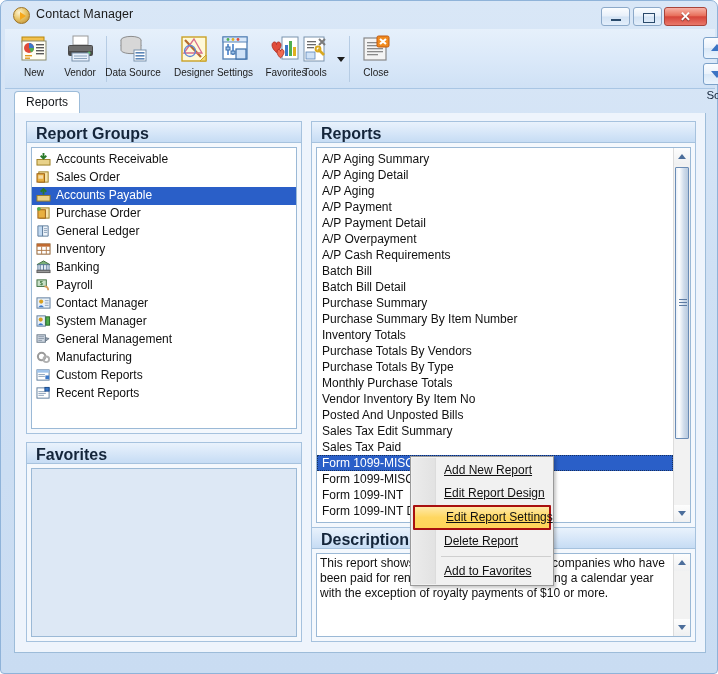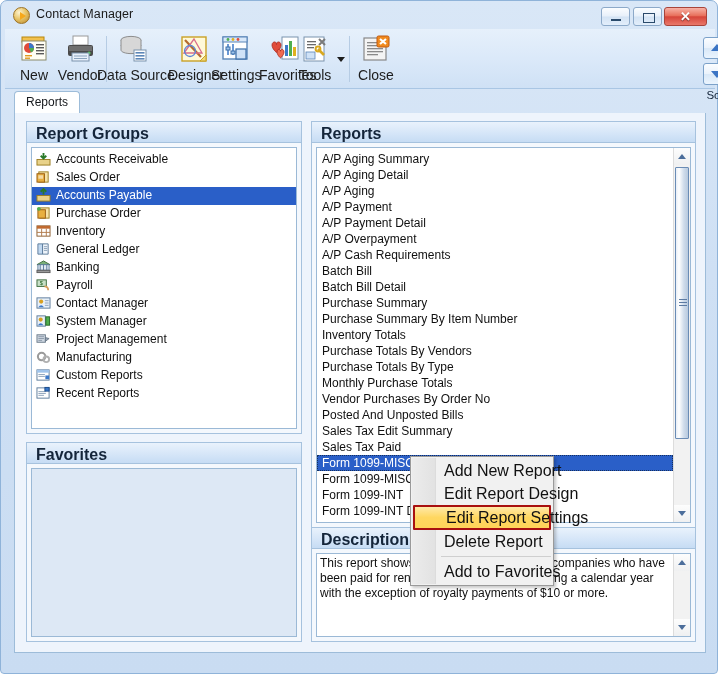--- a/index.html
+++ b/index.html
@@ -99,21 +99,21 @@
     height: 54px;
     text-align: center;
     cursor: default;
   }
   .tb-ico {
     position: relative;
     width: 32px; height: 32px;
     margin: 1px auto 2px auto;
   }
   .tb-lbl {
-    font-size: 14px; color: #1c1c1c;
+    font-size: 10px; color: #1c1c1c;
     white-space: nowrap;
   }
   .tb-sep {
     position: absolute; top: 7px;
     width: 1px; height: 46px;
     background: #b6ccE4;
   }
   #tb-caret {
     position: absolute; top: 28px;
     width: 0; height: 0;
@@ -314,24 +314,25 @@
     left: 1px; top: 1px; bottom: 1px;
     width: 24px;
     background: linear-gradient(to right, #ececec, #e2e2e2);
     border-right: 1px solid #dcdcdc;
   }
   .ctxitem {
     position: relative;
     height: 23px;
     line-height: 23px;
     padding-left: 33px;
-    font-size: 16px; color: #111111;
+    font-size: 12px; color: #111111;
     white-space: nowrap;
     cursor: default;
     z-index: 2;
+    text-decoration: underline;
   }
   .ctxitem.highlighted {
     background: linear-gradient(to bottom, #ffe9a8 0%, #ffd760 50%, #ffd45a 100%);
     border: 2px solid #a81010;
     height: 25px; line-height: 21px;
     margin: 0 2px;
     padding-left: 31px;
     border-radius: 1px;
   }
   .ctxsep {
@@ -530,33 +531,33 @@
               <div class="listrow selected"><span class="ico"><svg width="15" height="14" viewBox="0 0 16 15">
                     <rect x="1" y="8" width="14" height="6" fill="#e8d28a" stroke="#9a7c20"></rect>
                     <path d="M8 7V2M5 4l3-3 3 3" stroke="#2a7a2a" stroke-width="2" fill="none"></path>
                   </svg></span><span class="lbl">Accounts Payable</span></div>
               <div class="listrow"><span class="ico"><svg width="15" height="14" viewBox="0 0 16 15">
                     <rect x="4" y="2" width="10" height="11" fill="#f6e3a8" stroke="#9a7c20"></rect>
                     <rect x="2" y="4" width="8" height="9" fill="#e8b040" stroke="#9a5c10"></rect>
                     <circle cx="3" cy="3" r="2" fill="#4fae4f"></circle>
                   </svg></span><span class="lbl">Purchase Order</span></div>
               <div class="listrow"><span class="ico"><svg width="15" height="14" viewBox="0 0 16 15">
+                    <path d="M2 2h5v11H2z" fill="#c0d8f0" stroke="#5a7a9a"></path>
+                    <path d="M7 2h6v11H7z" fill="#eef4fa" stroke="#5a7a9a"></path>
+                    <g stroke="#8aa0b8">
+                      <path d="M8.5 5h3.5M8.5 7h3.5M8.5 9h3.5"></path>
+                    </g>
+                  </svg></span><span class="lbl">General Ledger</span></div>
+              <div class="listrow"><span class="ico"><svg width="15" height="14" viewBox="0 0 16 15">
                     <rect x="1" y="2" width="14" height="11" fill="#ffffff" stroke="#8a5a2a"></rect>
                     <rect x="1" y="2" width="14" height="3" fill="#c06a30"></rect>
                     <g stroke="#b07a4a">
                       <path d="M6 5v8M11 5v8M1 9h14"></path>
                     </g>
                   </svg></span><span class="lbl">Inventory</span></div>
-              <div class="listrow"><span class="ico"><svg width="15" height="14" viewBox="0 0 16 15">
-                    <path d="M2 2h5v11H2z" fill="#c0d8f0" stroke="#5a7a9a"></path>
-                    <path d="M7 2h6v11H7z" fill="#eef4fa" stroke="#5a7a9a"></path>
-                    <g stroke="#8aa0b8">
-                      <path d="M8.5 5h3.5M8.5 7h3.5M8.5 9h3.5"></path>
-                    </g>
-                  </svg></span><span class="lbl">General Ledger</span></div>
               <div class="listrow"><span class="ico"><svg width="15" height="14" viewBox="0 0 16 15">
                     <path d="M8 1 L15 5 H1 Z" fill="#7ab07a" stroke="#3a6a3a"></path>
                     <rect x="2" y="5" width="12" height="6" fill="#dfe9f3" stroke="#5a7a9a"></rect>
                     <g stroke="#5a7a9a">
                       <path d="M4.5 5v6M8 5v6M11.5 5v6"></path>
                     </g>
                     <rect x="1" y="11" width="14" height="2.5" fill="#9a9a9a" stroke="#5a5a5a"></rect>
                   </svg></span><span class="lbl">Banking</span></div>
               <div class="listrow"><span class="ico"><svg width="15" height="14" viewBox="0 0 16 15">
                     <rect x="1" y="2" width="10" height="7" fill="#c8e0c8" stroke="#3a6a3a"></rect>
@@ -576,21 +577,21 @@
                     <circle cx="5" cy="6" r="2.2" fill="#d8a020"></circle>
                     <path d="M2 12 q3-4 6 0" fill="#3b78c8"></path>
                     <rect x="10.5" y="3" width="4" height="9" fill="#4fae4f" stroke="#2a6a2a"></rect>
                   </svg></span><span class="lbl">System Manager</span></div>
               <div class="listrow"><span class="ico"><svg width="15" height="14" viewBox="0 0 16 15">
                     <rect x="1" y="3" width="9" height="8" fill="#cfd8e2" stroke="#6a7a8a"></rect>
                     <g stroke="#8a98a8">
                       <path d="M2.5 5h6M2.5 7h6M2.5 9h4"></path>
                     </g>
                     <path d="M10 6 l4 1 -4 3z" fill="#9aa8b8" stroke="#6a7a8a"></path>
-                  </svg></span><span class="lbl">Project Management</span></div>
+                  </svg></span><span class="lbl">General Management</span></div>
               <div class="listrow"><span class="ico"><svg width="15" height="14" viewBox="0 0 16 15">
                     <circle cx="6" cy="7" r="4" fill="none" stroke="#9a9a9a" stroke-width="2.2"></circle>
                     <circle cx="11" cy="10" r="3" fill="none" stroke="#b0b0b0" stroke-width="2"></circle>
                   </svg></span><span class="lbl">Manufacturing</span></div>
               <div class="listrow"><span class="ico"><svg width="15" height="14" viewBox="0 0 16 15">
                     <rect x="1" y="2" width="13" height="11" fill="#ffffff" stroke="#5a7a9a"></rect>
                     <rect x="1" y="2" width="13" height="3" fill="#9fc3ea"></rect>
                     <g stroke="#8aa0b8">
                       <path d="M2.5 7h7M2.5 9h7"></path>
                     </g>
@@ -624,21 +625,21 @@
               <div class="reprow">A/P Overpayment</div>
               <div class="reprow">A/P Cash Requirements</div>
               <div class="reprow">Batch Bill</div>
               <div class="reprow">Batch Bill Detail</div>
               <div class="reprow">Purchase Summary</div>
               <div class="reprow">Purchase Summary By Item Number</div>
               <div class="reprow">Inventory Totals</div>
               <div class="reprow">Purchase Totals By Vendors</div>
               <div class="reprow">Purchase Totals By Type</div>
               <div class="reprow">Monthly Purchase Totals</div>
-              <div class="reprow">Vendor Purchases By Order No</div>
+              <div class="reprow">Vendor Inventory By Item No</div>
               <div class="reprow">Posted And Unposted Bills</div>
               <div class="reprow">Sales Tax Edit Summary</div>
               <div class="reprow">Sales Tax Paid</div>
               <div class="reprow selected">Form 1099-MISC</div>
               <div class="reprow">Form 1099-MISC Detail</div>
               <div class="reprow">Form 1099-INT</div>
               <div class="reprow">Form 1099-INT Detail</div>
               <div class="reprow">Form 1099-DIV</div>
             </div>
           <div class="vscroll">

